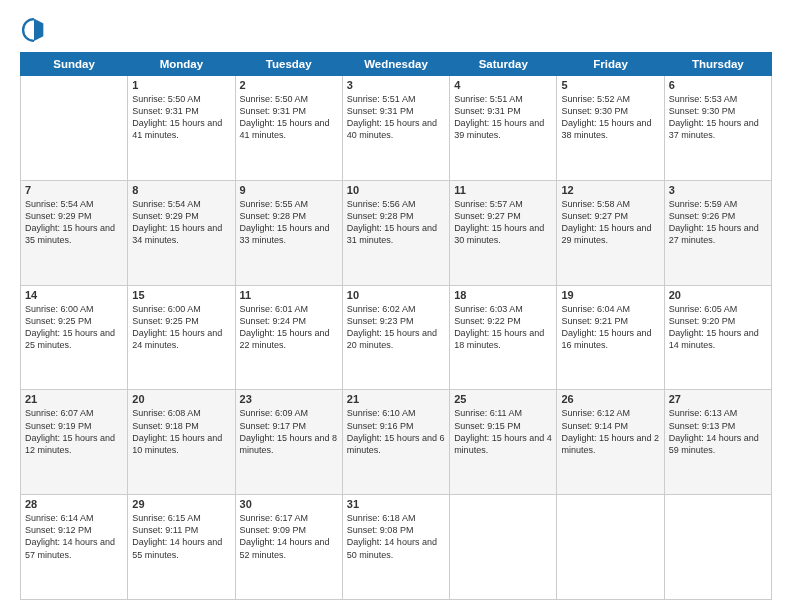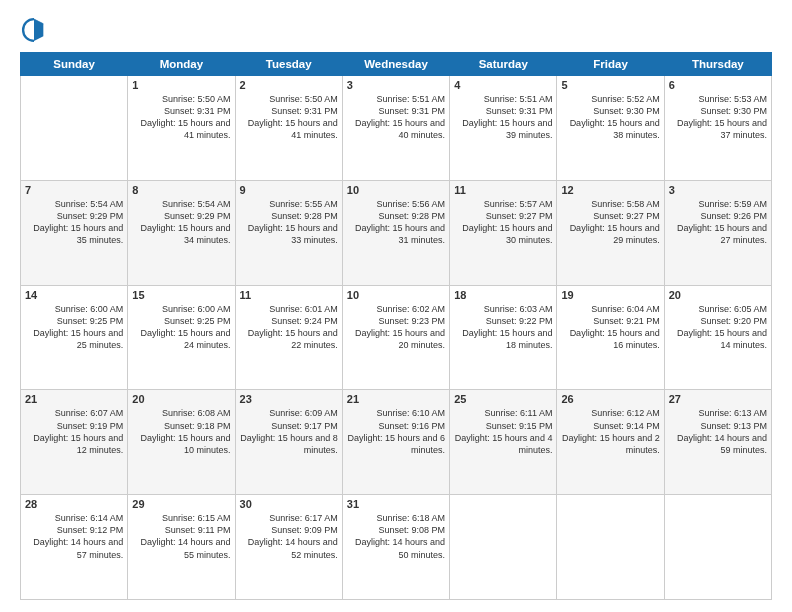--- a/index.html
+++ b/index.html
@@ -81,21 +81,20 @@
     .day-num {
       font-size: 11px;
       font-weight: bold;
       display: block;
       margin-bottom: 2px;
     }
     .cell-text {
       font-size: 9px;
       line-height: 1.35;
       color: #333;
-      text-align: right;
     }
     .empty-cell {
       background: #f9f9f9;
     }
     tr:nth-child(odd) td { background: #fff; }
     tr:nth-child(even) td { background: #f5f5f5; }
     .calendar thead tr th { background: #1a6faf; }
   </style>
 </head>
 <body>

